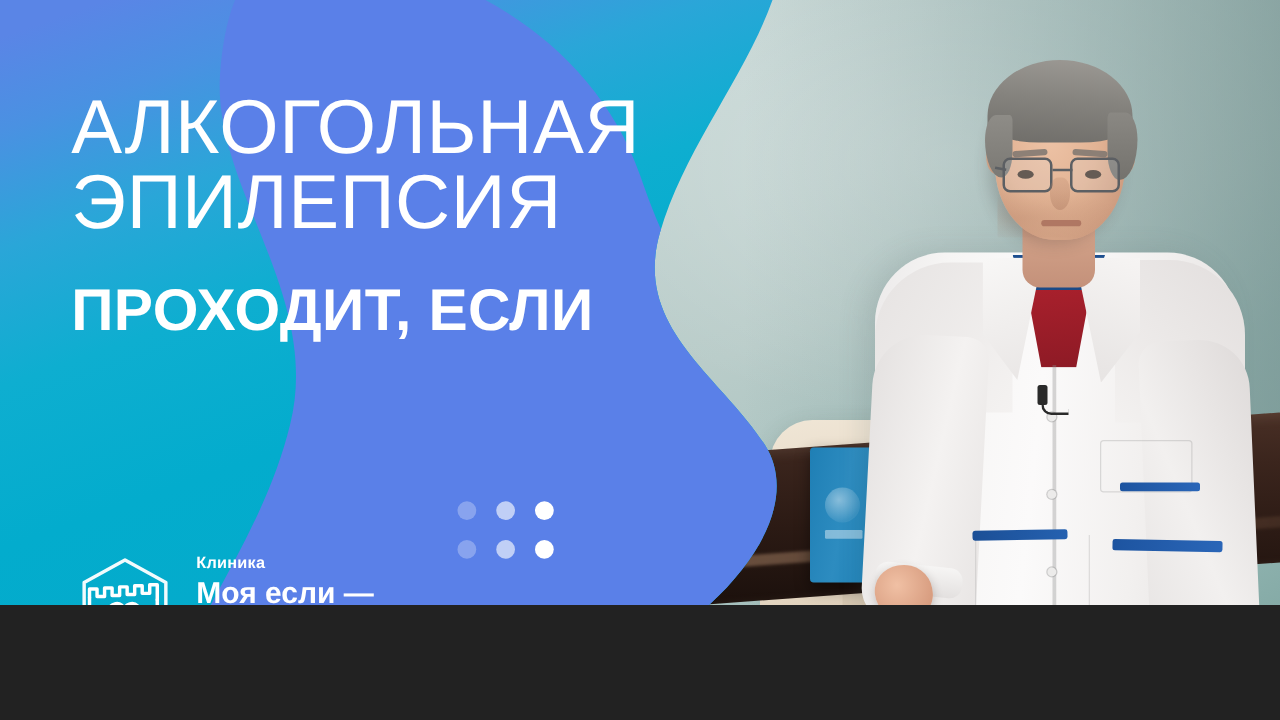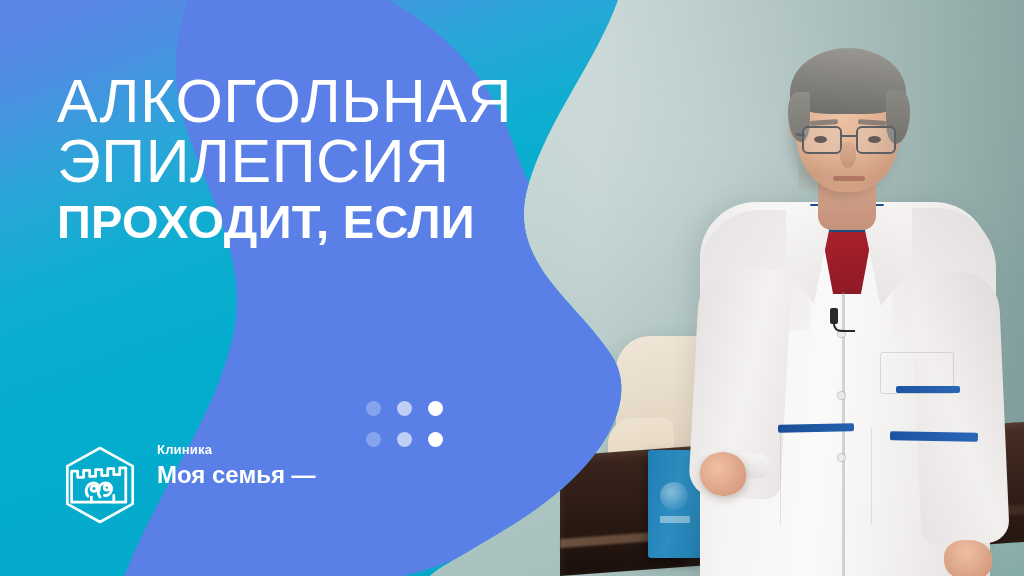--- a/index.html
+++ b/index.html
@@ -2,21 +2,21 @@
 <html><head>
 <meta charset="utf-8">
 <title>Video Thumbnail</title>
 <style>
   * { margin:0; padding:0; box-sizing:border-box; }
   html,body { background:#222; }
   body { font-family:"Liberation Sans", sans-serif; }
 
   .stage {
     position:relative;
-    width:1024px; height:576px;
+    width:1024px; height:484px;
     overflow:hidden;
     background:#0aa9cd;
   }
 
   
   .photo { position:absolute; inset:0; overflow:hidden; }
 
   
   .wall {
     position:absolute; left:0; top:0; width:100%; height:100%;
@@ -270,21 +270,21 @@
   .headline {
     position:absolute; left:57px; top:72px; width:520px;
     color:#ffffff;
     text-transform:uppercase;
     line-height:.98;
   }
   .h-big {
     font-size:61px; font-weight:400; letter-spacing:.5px; white-space:nowrap;
   }
   .h-sub {
-    margin-top:6px; font-size:47px; font-weight:700; letter-spacing:.3px;
+    margin-top:32px; font-size:47px; font-weight:700; letter-spacing:.3px;
     line-height:1.04;
   }
 
   
   .dots { position:absolute; left:366px; top:401px; width:80px; height:50px; }
   .dot { position:absolute; width:15px; height:15px; border-radius:50%; background:#fff; }
 
   
   .logo { position:absolute; left:57px; top:442px; display:flex; align-items:flex-start; gap:14px; }
   .logo-mark { width:86px; height:86px; flex:0 0 86px; }
@@ -432,17 +432,17 @@
           <path d="M36,63 C32,58 34,50 40,48 C45,46 50,50 49,56"></path>
           <path d="M50,64 C46,59 48,50 54,48 C60,46 65,51 63,57 C62,61 58,63 55,62"></path>
           <circle cx="43" cy="54" r="3.4"></circle>
           <circle cx="58" cy="53" r="3"></circle>
           <path d="M40,70 L40,64 M66,70 L66,62"></path>
         </g>
       </svg>
     </div>
     <div class="logo-text">
       <div class="logo-kicker">Клиника</div>
-      <div class="logo-name">Моя семья —</div>
+      <div class="logo-name">Моя если —</div>
     </div>
   </div>
 
 </div>
 
 </body></html>

